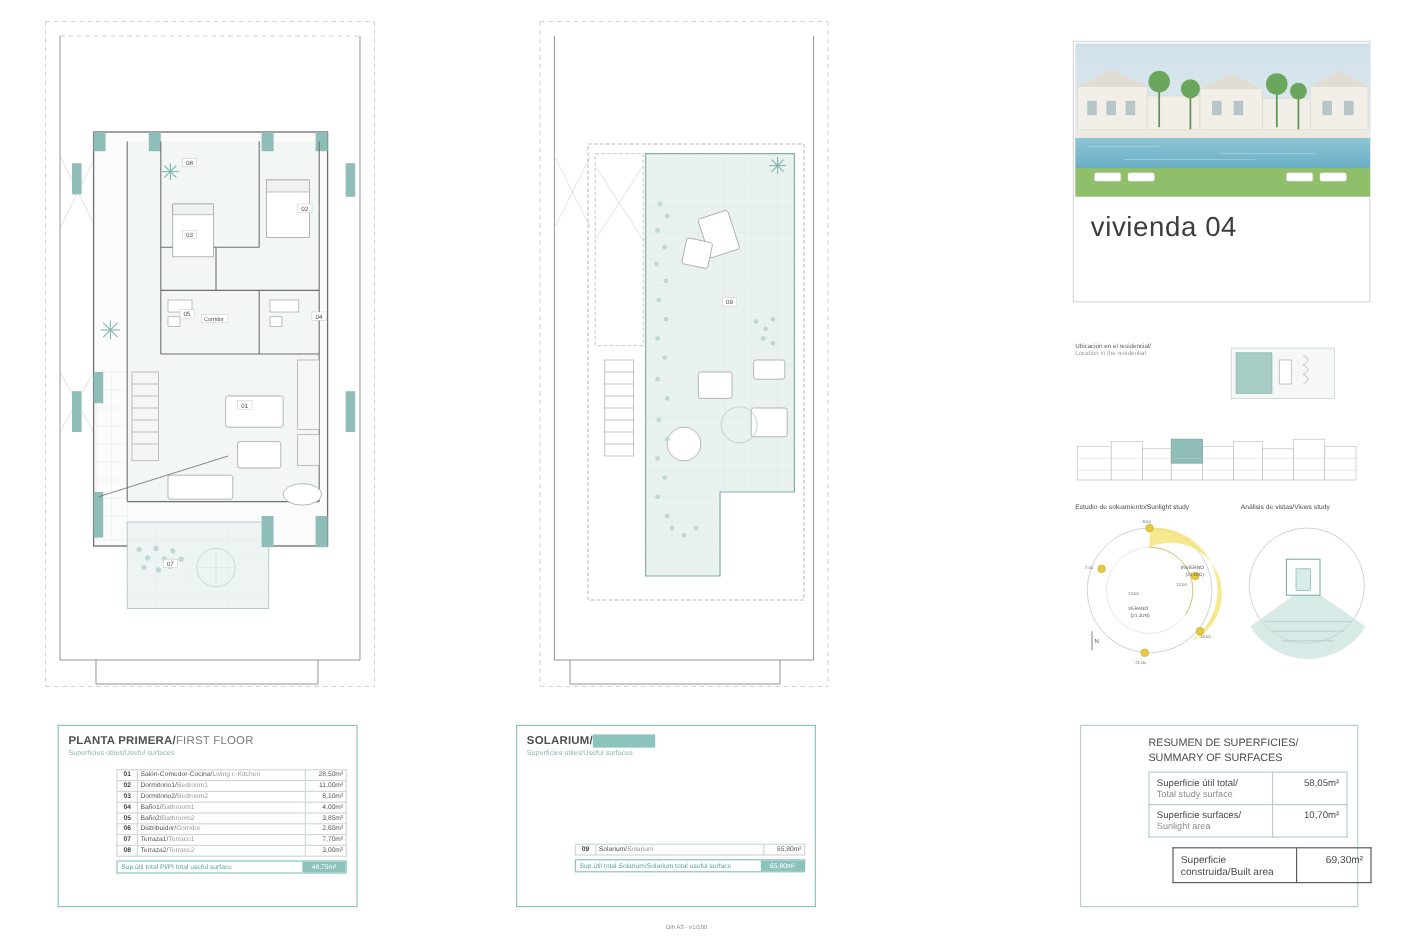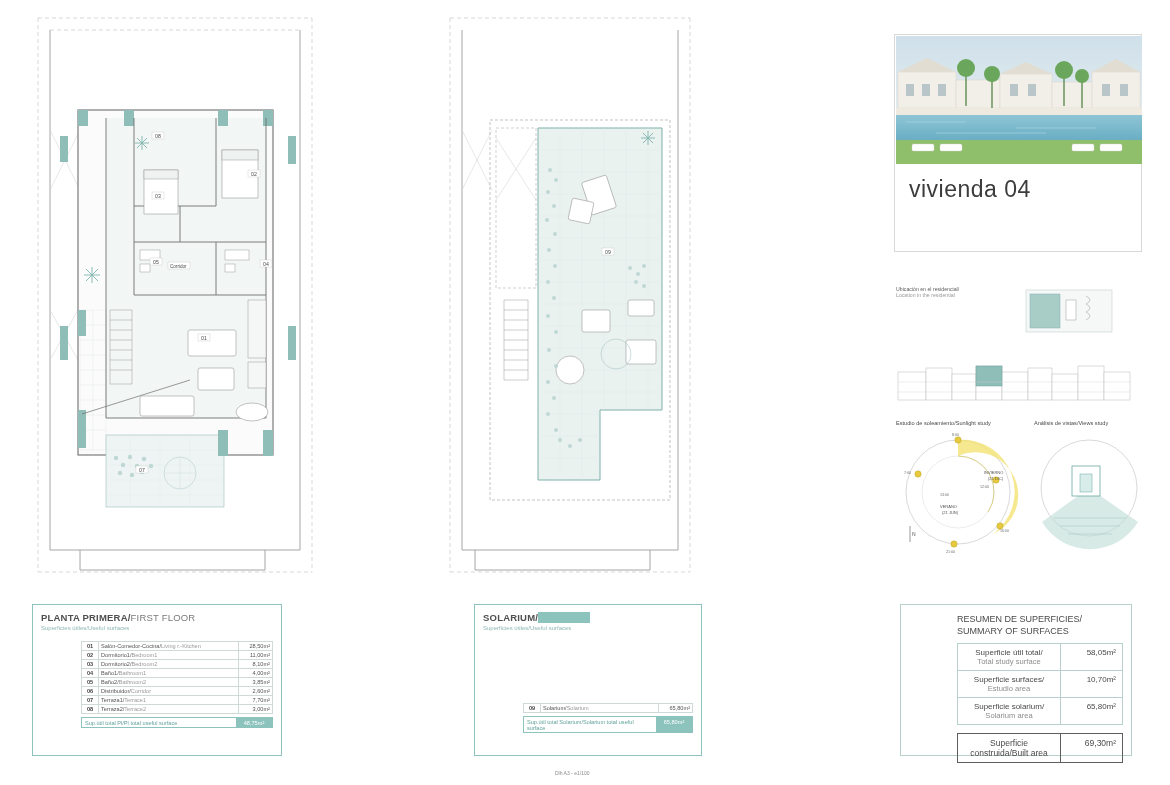--- a/index.html
+++ b/index.html
@@ -40,21 +40,21 @@
   table.surf td.val { width:34px; text-align:right; }
   table.surf td .en { color:#9a9a9a; }
   .total-row {
     display:flex; border:.5px solid #8cc3bd; font-size:5.6px; margin-top:3px;
   }
   .total-row .lbl { flex:1; padding:1.5px 3px; color:#62a49e; }
   .total-row .val { width:36px; text-align:center; padding:1.5px 3px; background:#8cc3bd; color:#fff; }
 
   
   .sum-table { width:100%; border-collapse:collapse; font-size:8px; }
-  .sum-table td { border:1px solid #b9cfcd; padding:4px 6px; color:#4a4a4a; vertical-align:top;text-align:center; }
+  .sum-table td { border:1px solid #b9cfcd; padding:4px 6px; color:#4a4a4a; vertical-align:top; }
   .sum-table td.v { width:62px; text-align:right; white-space:nowrap; }
   .sum-table td .en2 { display:block; color:#8d8d8d; font-size:7.6px; }
   .sum-built td { border:1px solid #5e5e5e; font-size:8.5px; }
 
   
   .card-box { position:absolute; border:1px solid #d8d8d8; background:#fff; }
   .vivienda-title { font-size:23px; color:#3c3c3c; letter-spacing:.5px; }
   .mini-label { font-size:5.2px; color:#5f5f5f; }
   .section-label { font-size:5.6px; color:#4a4a4a; }
 
@@ -508,21 +508,21 @@
           <line x1="20" y1="88" x2="92" y2="88"></line>
             <line x1="26" y1="96" x2="86" y2="96"></line>
           <line x1="34" y1="104" x2="78" y2="104"></line>
         </g>
         <rect x="38" y="36" width="28" height="30" fill="#ffffff" stroke="#6aa9a3" stroke-width=".8"></rect>
         <rect x="46" y="44" width="12" height="18" fill="#d8ecea" stroke="#6aa9a3" stroke-width=".5"></rect>
       </svg>
     </div>
   </div>
 
-  <div class="legend" style="left:32px; top:604px; width:250px; height:152px;">
+  <div class="legend" style="left:48px; top:604px; width:250px; height:152px;">
     <div style="padding:7px 8px 0 8px;">
       <div class="legend-title">
         <span>PLANTA PRIMERA/</span><span class="light">FIRST FLOOR</span>
       </div>
       <div class="legend-sub">Superficies útiles/Useful surfaces</div>
     </div>
     <div style="padding:10px 8px 0 48px;">
       <table class="surf">
         <tbody>
           <tr>
@@ -567,21 +567,21 @@
             </tr>
         </tbody>
       </table>
       <div class="total-row">
         <div class="lbl">Sup.útil total Pl/Pl total useful surface</div>
         <div class="val">48,75m²</div>
       </div>
     </div>
   </div>
 
-  <div class="legend" style="left:474px; top:604px; width:228px; height:152px;">
+  <div class="legend" style="left:430px; top:604px; width:250px; height:152px;">
     <div style="padding:7px 8px 0 8px;">
       <div class="legend-title">
         <span>SOLARIUM/</span><span style="background:#8cc3bd; color:#8cc3bd;">SOLARIUM</span>
       </div>
       <div class="legend-sub">Superficies útiles/Useful surfaces</div>
     </div>
     <div style="padding:72px 8px 0 48px;">
       <table class="surf">
         <tbody>
           <tr>
@@ -608,30 +608,26 @@
       </div>
     </div>
     <div style="padding:0 8px;">
       <table class="sum-table">
         <tbody>
           <tr>
             <td><span>Superficie útil total/</span><span class="en2">Total study surface</span></td>
             <td class="v">58,05m²</td>
           </tr>
           <tr>
-            <td><span>Superficie surfaces/</span><span class="en2">Estudio area</span></td>
+            <td><span>Superficie surfaces/</span><span class="en2">Sunlight area</span></td>
             <td class="v">10,70m²</td>
-          </tr>
-          <tr>
-            <td><span>Superficie solarium/</span><span class="en2">Solarium area</span></td>
-            <td class="v">65,80m²</td>
           </tr>
         </tbody>
       </table>
-      <table class="sum-table sum-built" style="margin-top:8px;">
+      <table class="sum-table sum-built" style="margin-top:8px;margin-left:20px;">
         <tbody>
           <tr>
             <td>Superficie construida/Built area</td>
             <td class="v">69,30m²</td>
           </tr>
         </tbody>
       </table>
     </div>
   </div>
 

